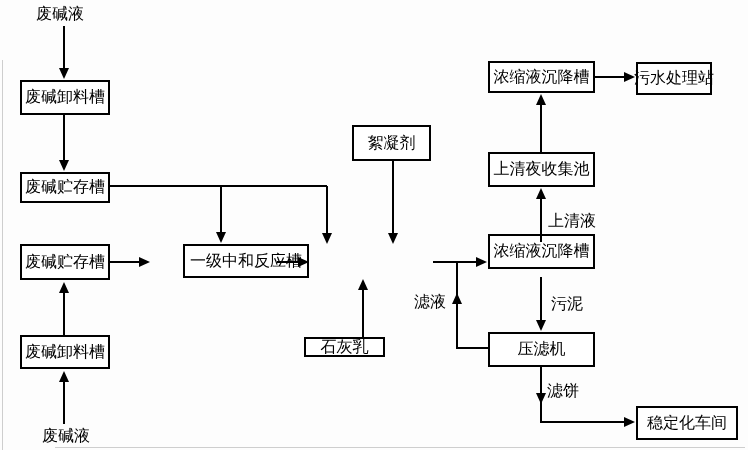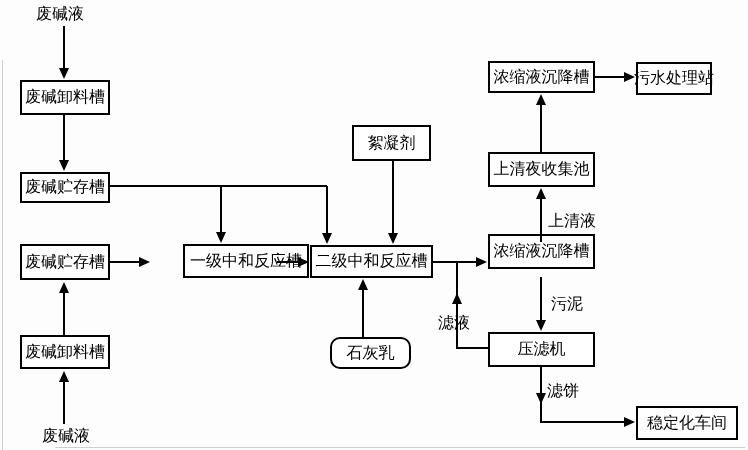--- a/index.html
+++ b/index.html
@@ -38,23 +38,22 @@
   <div class="artifact" style="left:55px;top:447px;width:690px;height:1px;"></div>
 
   <div class="feed-label" style="left:36px;top:4px;">废碱液</div>
   <div class="feed-label" style="left:42px;top:426px;">废碱液</div>
 
   <div class="node" style="left:20px;top:80px;width:90px;height:35px;">废碱卸料槽</div>
   <div class="node" style="left:20px;top:172px;width:90px;height:31px;">废碱贮存槽</div>
   <div class="node" style="left:20px;top:244px;width:90px;height:36px;">废碱贮存槽</div>
   <div class="node" style="left:20px;top:335px;width:90px;height:34px;">废碱卸料槽</div>
   <div class="node" style="left:151px;top:244px;width:126px;height:34px;margin-left:32px;">一级中和反应槽</div>
-  <div class="node" style="left:310px;top:245px;width:123px;height:33px;">二级中和反应槽</div>
   <div class="node" style="left:352px;top:125px;width:79px;height:36px;">絮凝剂</div>
-  <div class="node" style="left:330px;top:337px;width:81px;height:32px;border-radius:10px;">石灰乳</div>
+  <div class="node" style="left:304px;top:337px;width:81px;height:20px;">石灰乳</div>
   <div class="node" style="left:488px;top:61px;width:107px;height:32px;">浓缩液沉降槽</div>
   <div class="node" style="left:636px;top:62px;width:76px;height:33px;">污水处理站</div>
   <div class="node" style="left:488px;top:152px;width:107px;height:35px;">上清夜收集池</div>
   <div class="node" style="left:488px;top:234px;width:107px;height:35px;">浓缩液沉降槽</div>
   <div class="node" style="left:488px;top:332px;width:107px;height:35px;">压滤机</div>
   <div class="node" style="left:636px;top:406px;width:102px;height:34px;">稳定化车间</div>
 
   <div class="line" style="left:63px;top:26px;width:2px;height:43px;"></div>
   <div class="arrow down" style="left:59px;top:68px;"></div>
 
@@ -104,16 +103,16 @@
   <div class="line" style="left:540px;top:277px;width:2px;height:44px;"></div>
   <div class="arrow down" style="left:536px;top:320px;"></div>
 
   <div class="line" style="left:540px;top:367px;width:2px;height:55px;"></div>
   <div class="arrow down" style="left:536px;top:393px;"></div>
   <div class="line" style="left:540px;top:421px;width:85px;height:2px;"></div>
   <div class="arrow right" style="left:624px;top:417px;"></div>
 
   <div class="flow-label" style="left:548px;top:211px;">上清液</div>
   <div class="flow-label" style="left:551px;top:294px;">污泥</div>
-  <div class="flow-label" style="left:414px;top:313px;margin-left:24px;">滤液</div>
+  <div class="flow-label" style="left:414px;top:292px;">滤液</div>
   <div class="flow-label" style="left:547px;top:381px;text-align:right;">滤饼</div>
 
 </div>
 
 </body></html>

